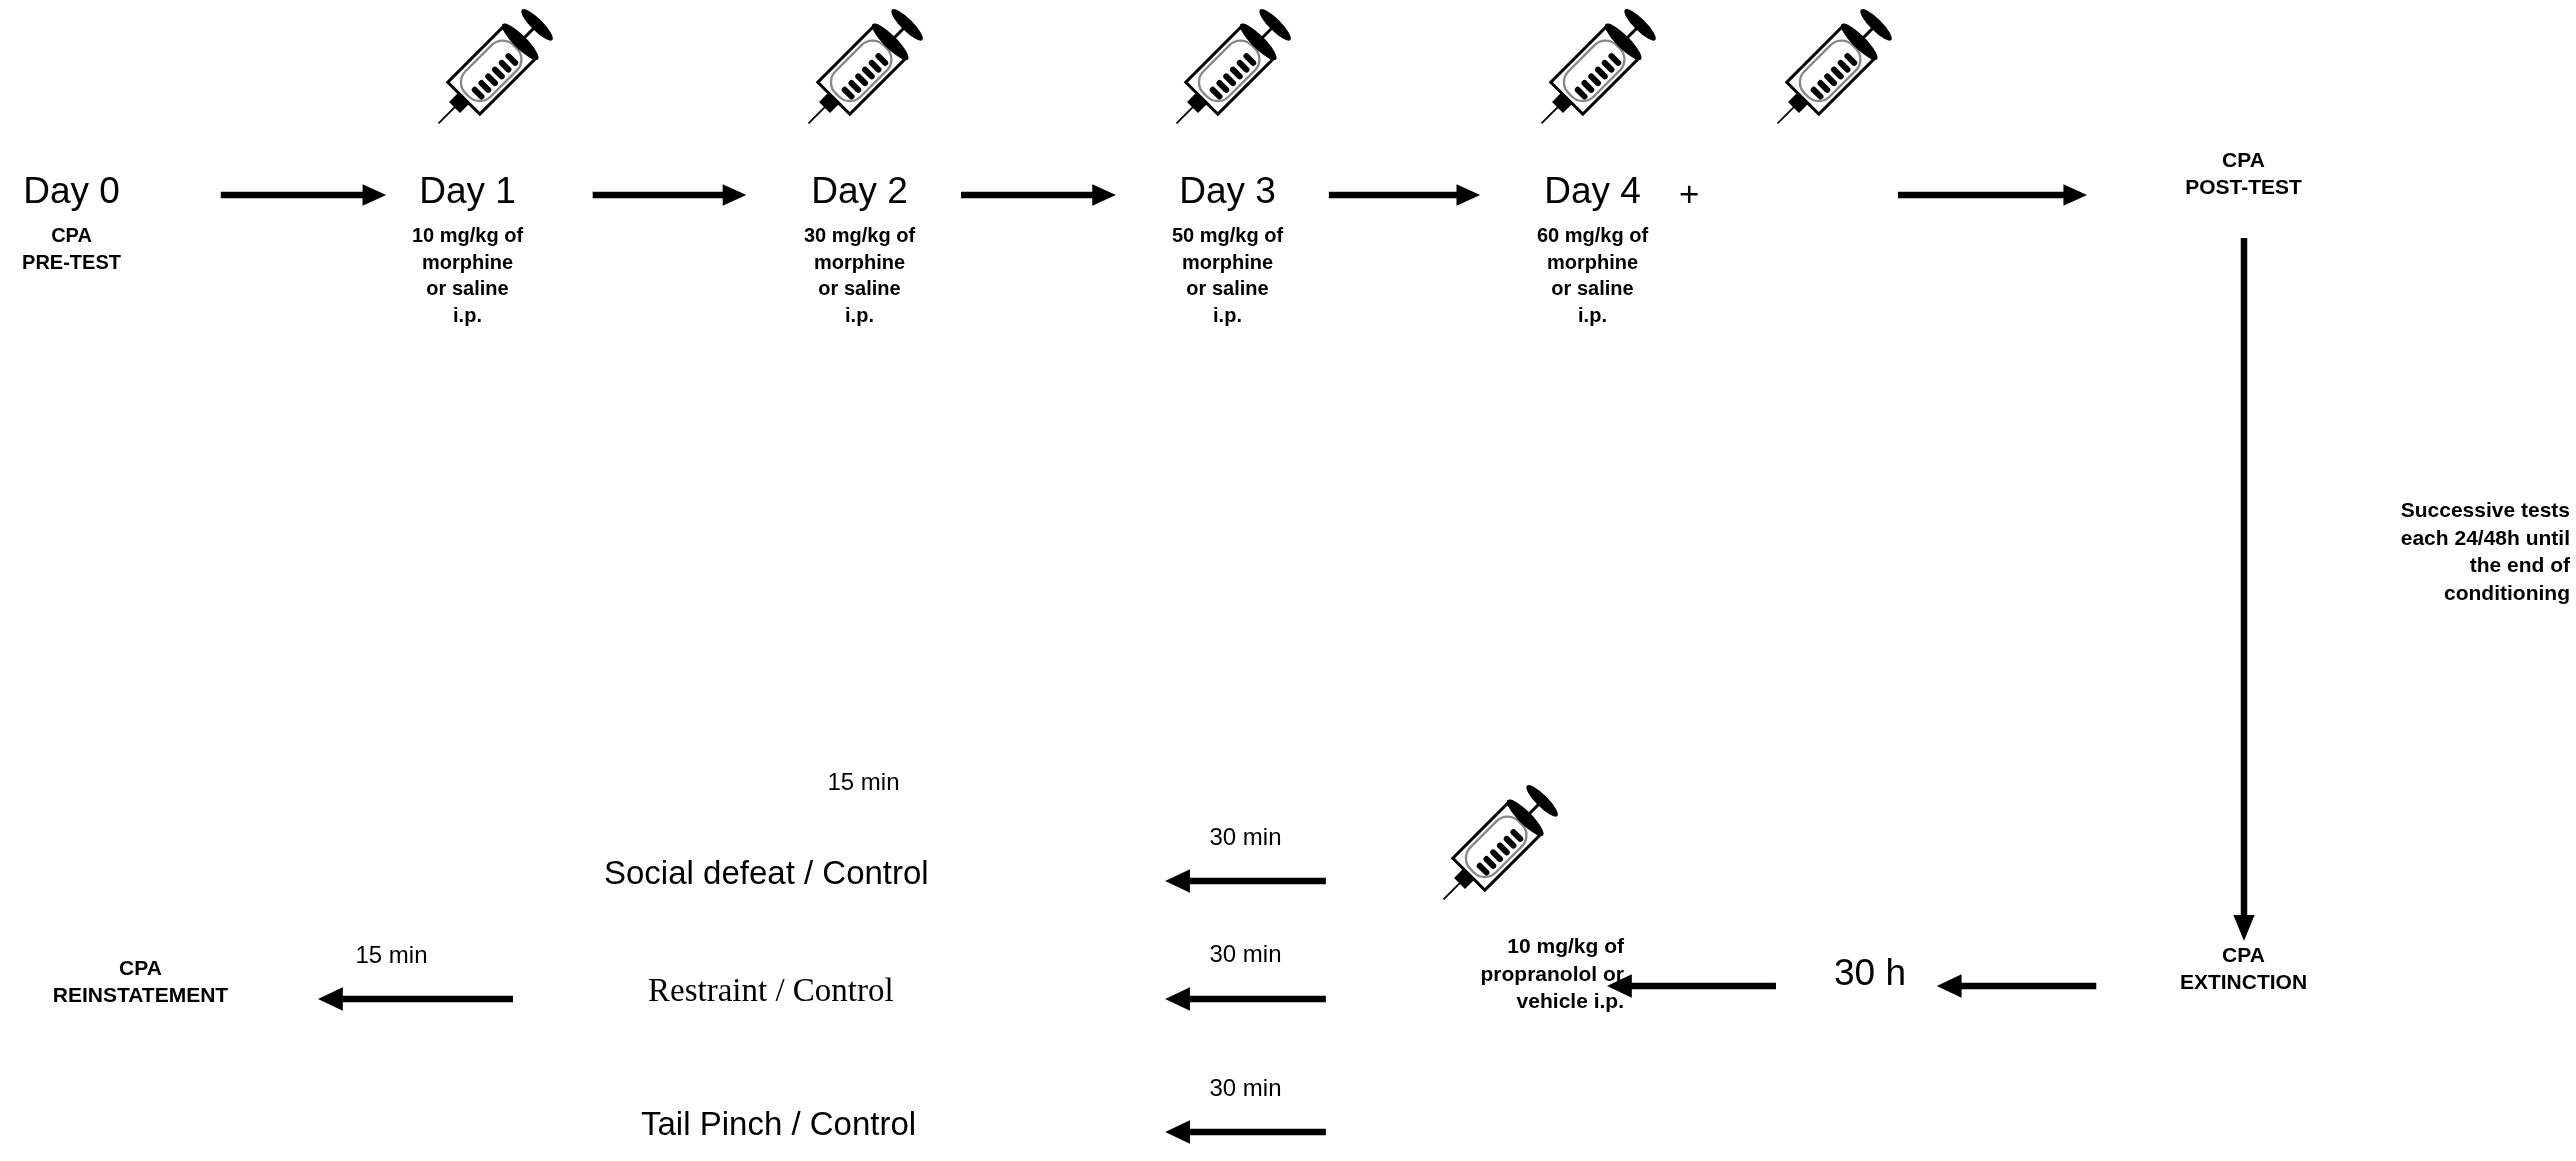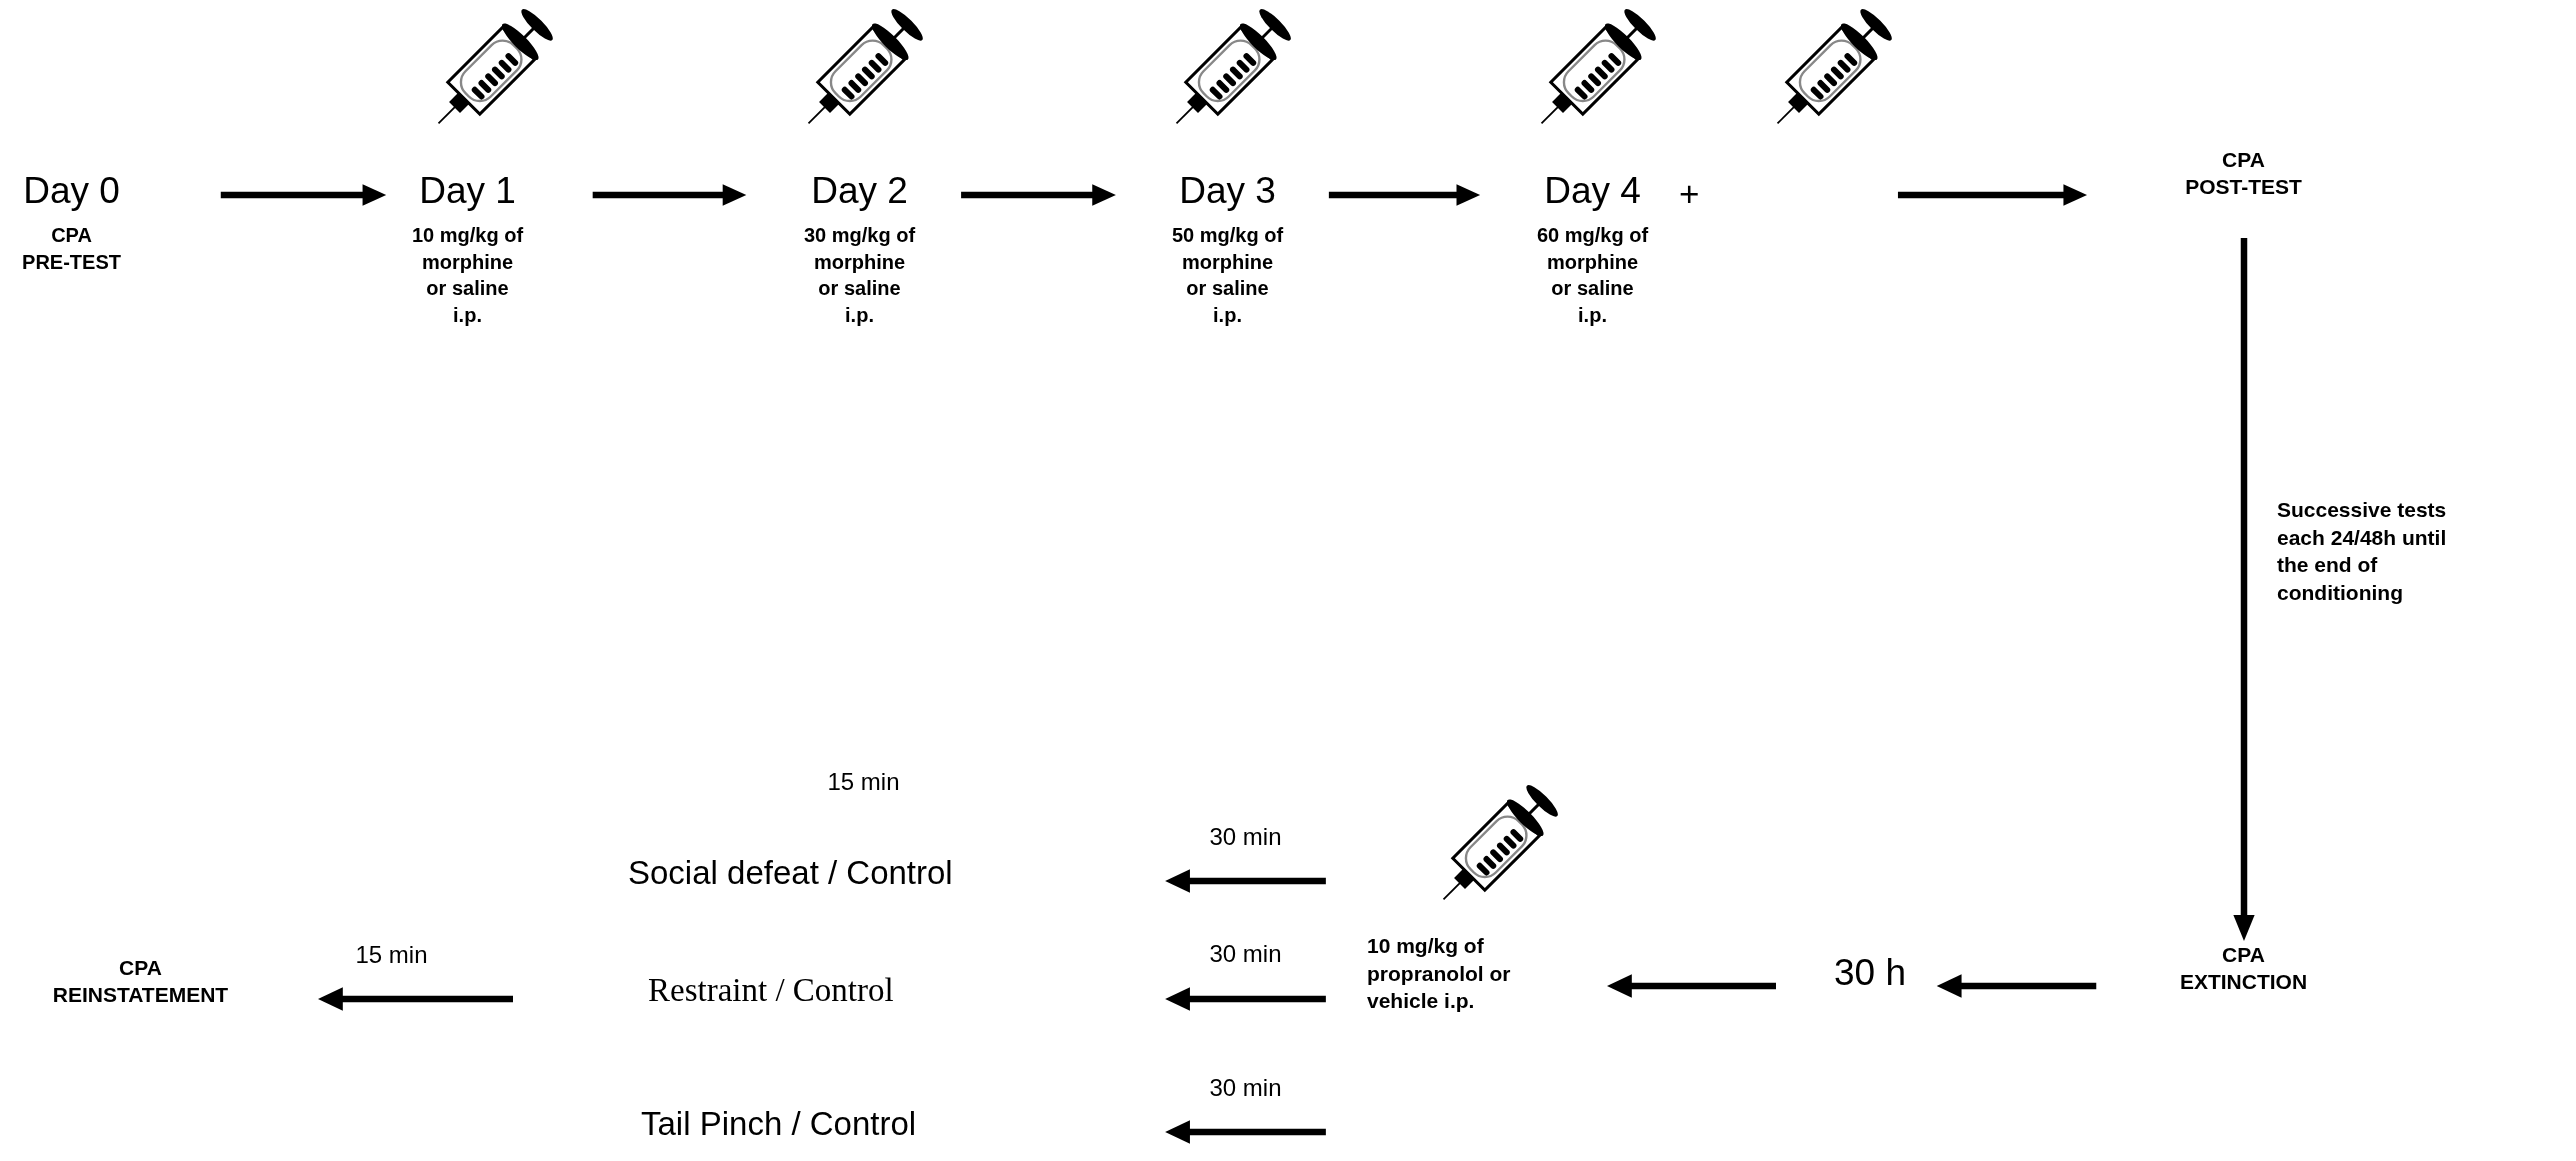--- a/index.html
+++ b/index.html
@@ -30,21 +30,21 @@
     position:absolute;font-size:37px;font-weight:400;white-space:nowrap;line-height:1;
   }
   .plus{
     position:absolute;font-size:35px;font-weight:400;line-height:1;
   }
   .branch-lab{
     position:absolute;font-size:33px;font-weight:400;white-space:nowrap;line-height:1;
   }
   .side-note{
     position:absolute;font-size:21px;font-weight:700;line-height:1.32;
-    white-space:pre-line;text-align:left;
+    white-space:pre-line;text-align:right;
   }
 
   
   .arrow{position:absolute;}
   svg{display:block;overflow:visible;}
 
   
   .syringe{position:absolute;}
 </style>
 </head>
@@ -290,21 +290,21 @@
 propranolol or
 vehicle i.p.</div>
 
   <div class="time-lab" style="left:1165px;top:825px;width:161px;">30 min</div>
   <div class="arrow" style="left:1164px;top:868px;">
     <svg width="163" height="26" viewBox="0 0 272 44">
         <line x1="272" y1="22" x2="38" y2="22" stroke="#000" stroke-width="11"></line>
         <polygon points="0,22 42,2 42,42" fill="#000"></polygon>
       </svg>
   </div>
-  <div class="branch-lab" style="left:604px;top:856px;margin-left:24px;">Social defeat / Control</div>
+  <div class="branch-lab" style="left:604px;top:856px;">Social defeat / Control</div>
 
   <div class="time-lab" style="left:1165px;top:942px;width:161px;">30 min</div>
   <div class="arrow" style="left:1164px;top:986px;">
     <svg width="163" height="26" viewBox="0 0 272 44">
         <line x1="272" y1="22" x2="38" y2="22" stroke="#000" stroke-width="11"></line>
         <polygon points="0,22 42,2 42,42" fill="#000"></polygon>
       </svg>
   </div>
   <div class="branch-lab" style="left:648px;top:974px;font-family:Liberation Serif, serif;">Restraint / Control</div>
 

